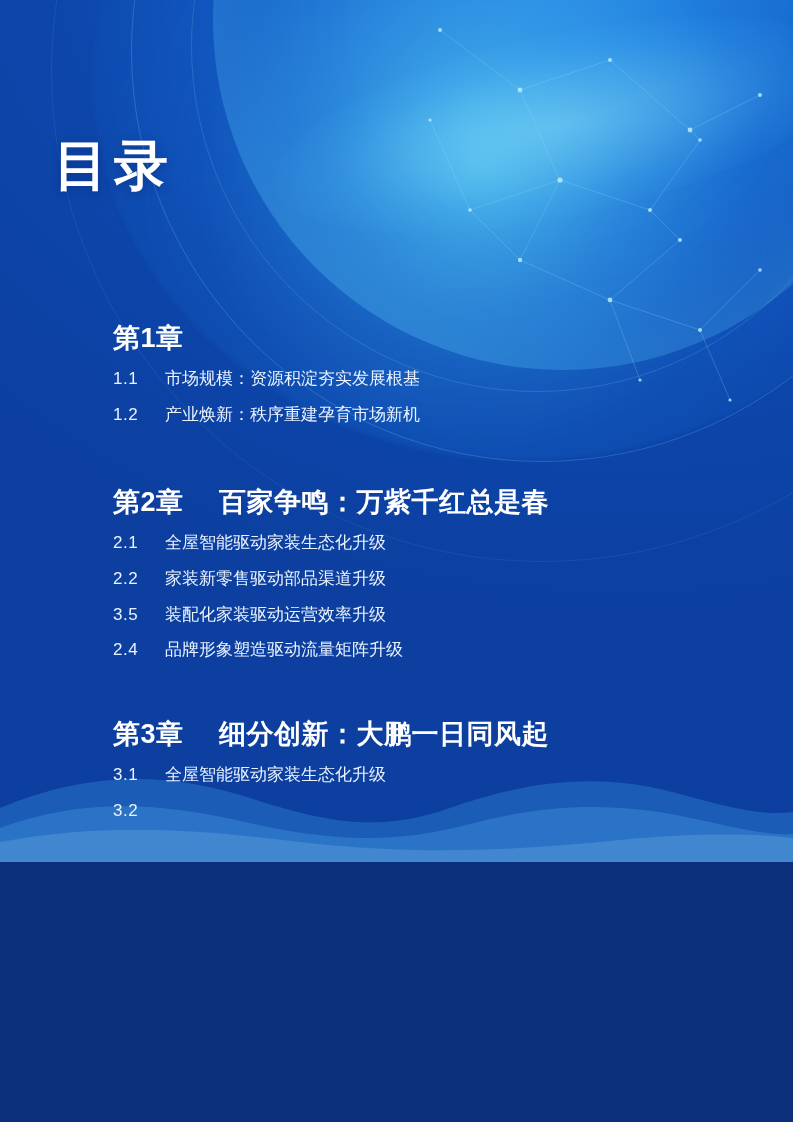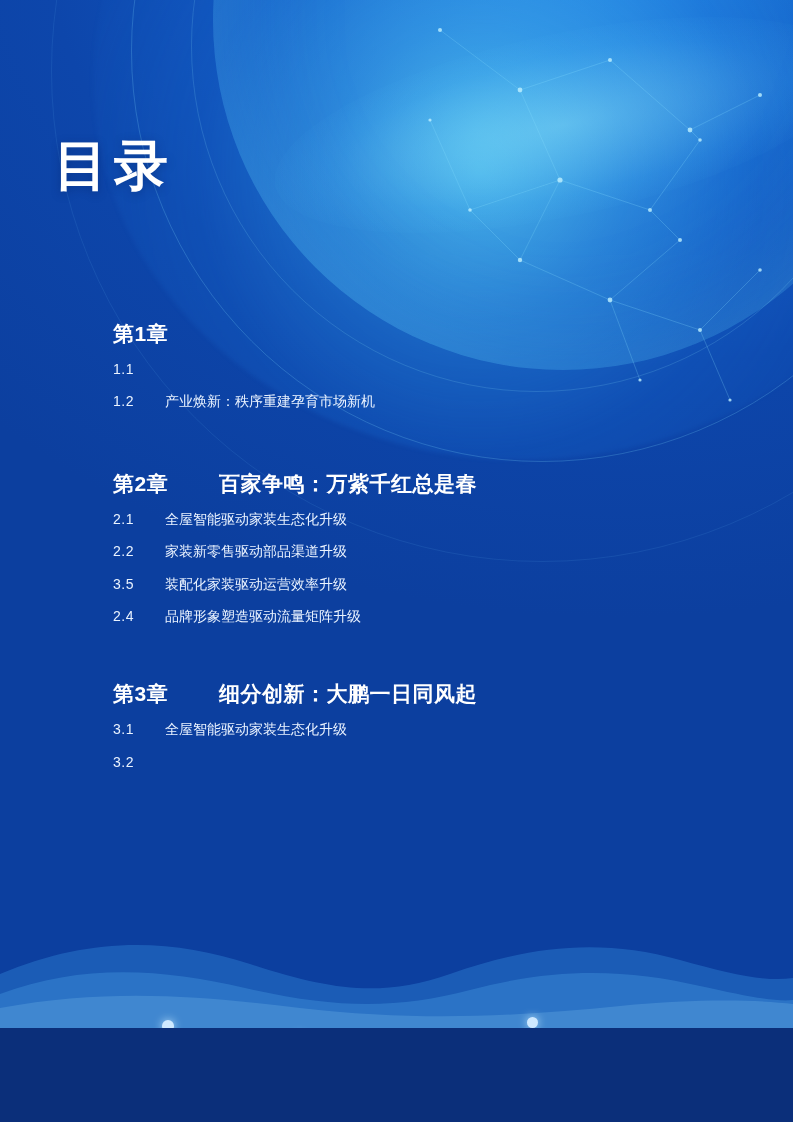--- a/index.html
+++ b/index.html
@@ -6,21 +6,21 @@
     margin: 0;
     padding: 0;
     background: #0b2f7a;
   }
   body {
     font-family: "Liberation Sans", sans-serif;
   }
   .page {
     position: relative;
     width: 793px;
-    height: 1028px;
+    height: 862px;
     overflow: hidden;
     background: radial-gradient(ellipse 900px 700px at 78% -8%, #1d7fe0 0%, #1463c8 26%, #0f50b8 46%, #0d46ab 64%, #0c3f9f 100%),
                 linear-gradient(160deg, #0f55bb 0%, #0c47a8 40%, #0a3f9d 70%, #0b3f9c 100%);
     text-decoration: underline;
   }
 
   
   .glow-top {
     position: absolute;
     top: -300px;
@@ -105,38 +105,38 @@
     left: 113px;
     top: 320px;
     right: 60px;
   }
   .chapter-block { margin-bottom: 38px; }
   .chapter-block:last-child { margin-bottom: 0; }
   .chapter-head {
     display: flex;
     align-items: baseline;
     color: #ffffff;
-    font-size: 21px;
+    font-size: 27px;
     font-weight: bold;
     letter-spacing: 0.5px;
     margin-bottom: 14px;
   }
   .chapter-no {
     min-width: 74px;
     white-space: nowrap;
   }
   .chapter-title {
     margin-left: 32px;
     white-space: nowrap;
   }
   .section {
     display: flex;
     align-items: baseline;
     color: #eaf3ff;
-    font-size: 14px;
+    font-size: 17px;
     line-height: 1.1;
     margin-bottom: 17px;
     font-weight: normal;
   }
   .section:last-child { margin-bottom: 0; }
   .sec-no {
     min-width: 48px;
     white-space: nowrap;
     letter-spacing: 0.5px;
   }
@@ -205,20 +205,21 @@
     <div class="toc-title">目录</div>
 
     <div class="toc">
 
       <div class="chapter-block">
         <div class="chapter-head">
           <span class="chapter-no">第1章</span>
         </div>
         <div class="section">
           <span class="sec-no">1.1</span>
+          <span class="sec-title">市场规模：资源积淀夯实发展根基</span>
         </div>
         <div class="section">
           <span class="sec-no">1.2</span>
           <span class="sec-title">产业焕新：秩序重建孕育市场新机</span>
         </div>
       </div>
 
       <div class="chapter-block" style="margin-top:60px;">
         <div class="chapter-head">
           <span class="chapter-no">第2章</span>

